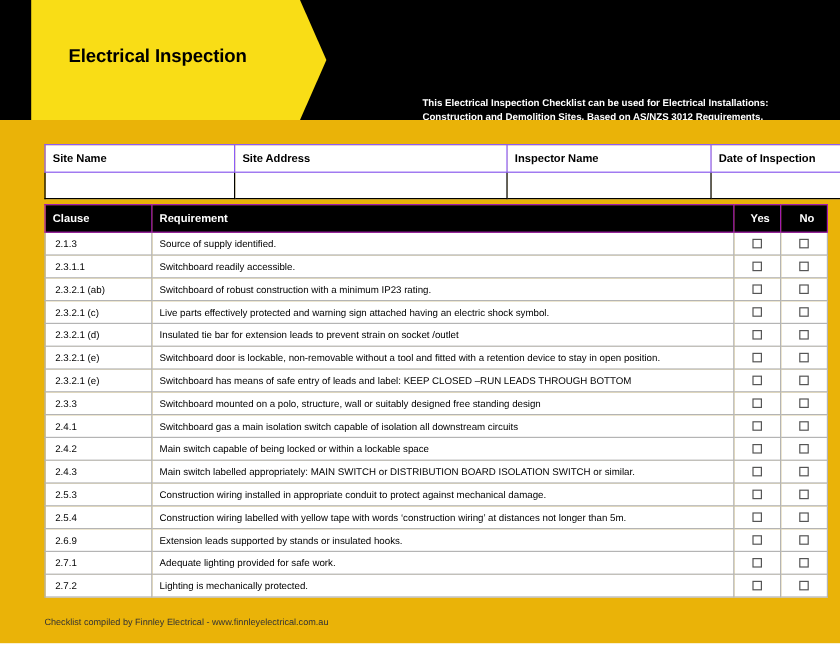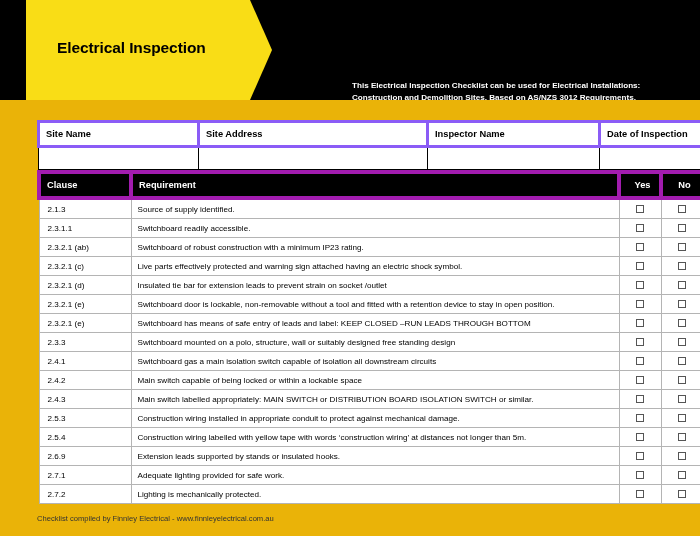--- a/index.html
+++ b/index.html
@@ -72,21 +72,21 @@
   
   .site-table {
     position: absolute;
     left: 37px;
     top: 120px;
     width: 626px;
     border-collapse: collapse;
     table-layout: fixed;
   }
   .site-table th {
-    border: 3px solid #8b5cf6;
+    border: 1px solid #8b5cf6;
     background: #ffffff;
     font-size: 9.3px;
     font-weight: bold;
     text-align: left;
     padding: 4px 5px 4px 6px;
     height: 14px;
     color: #000000;
   }
   .site-table td {
     border: 1px solid #000000;
@@ -104,21 +104,21 @@
     table-layout: fixed;
   }
   .checklist th {
     background: #000000;
     color: #ffffff;
     font-size: 9.3px;
     font-weight: bold;
     text-align: left;
     padding: 4px 0 4px 6px;
     height: 14px;
-    border: 4px solid #a21caf;
+    border: 1px solid #a21caf;
   }
   .checklist th.ctr {
     text-align: center;
     padding-left: 5px;
   }
   .checklist td {
     border: 1px solid #b4b4b4;
     font-size: 8.1px;
     color: #000000;
     padding: 3px 0 3px 6px;

